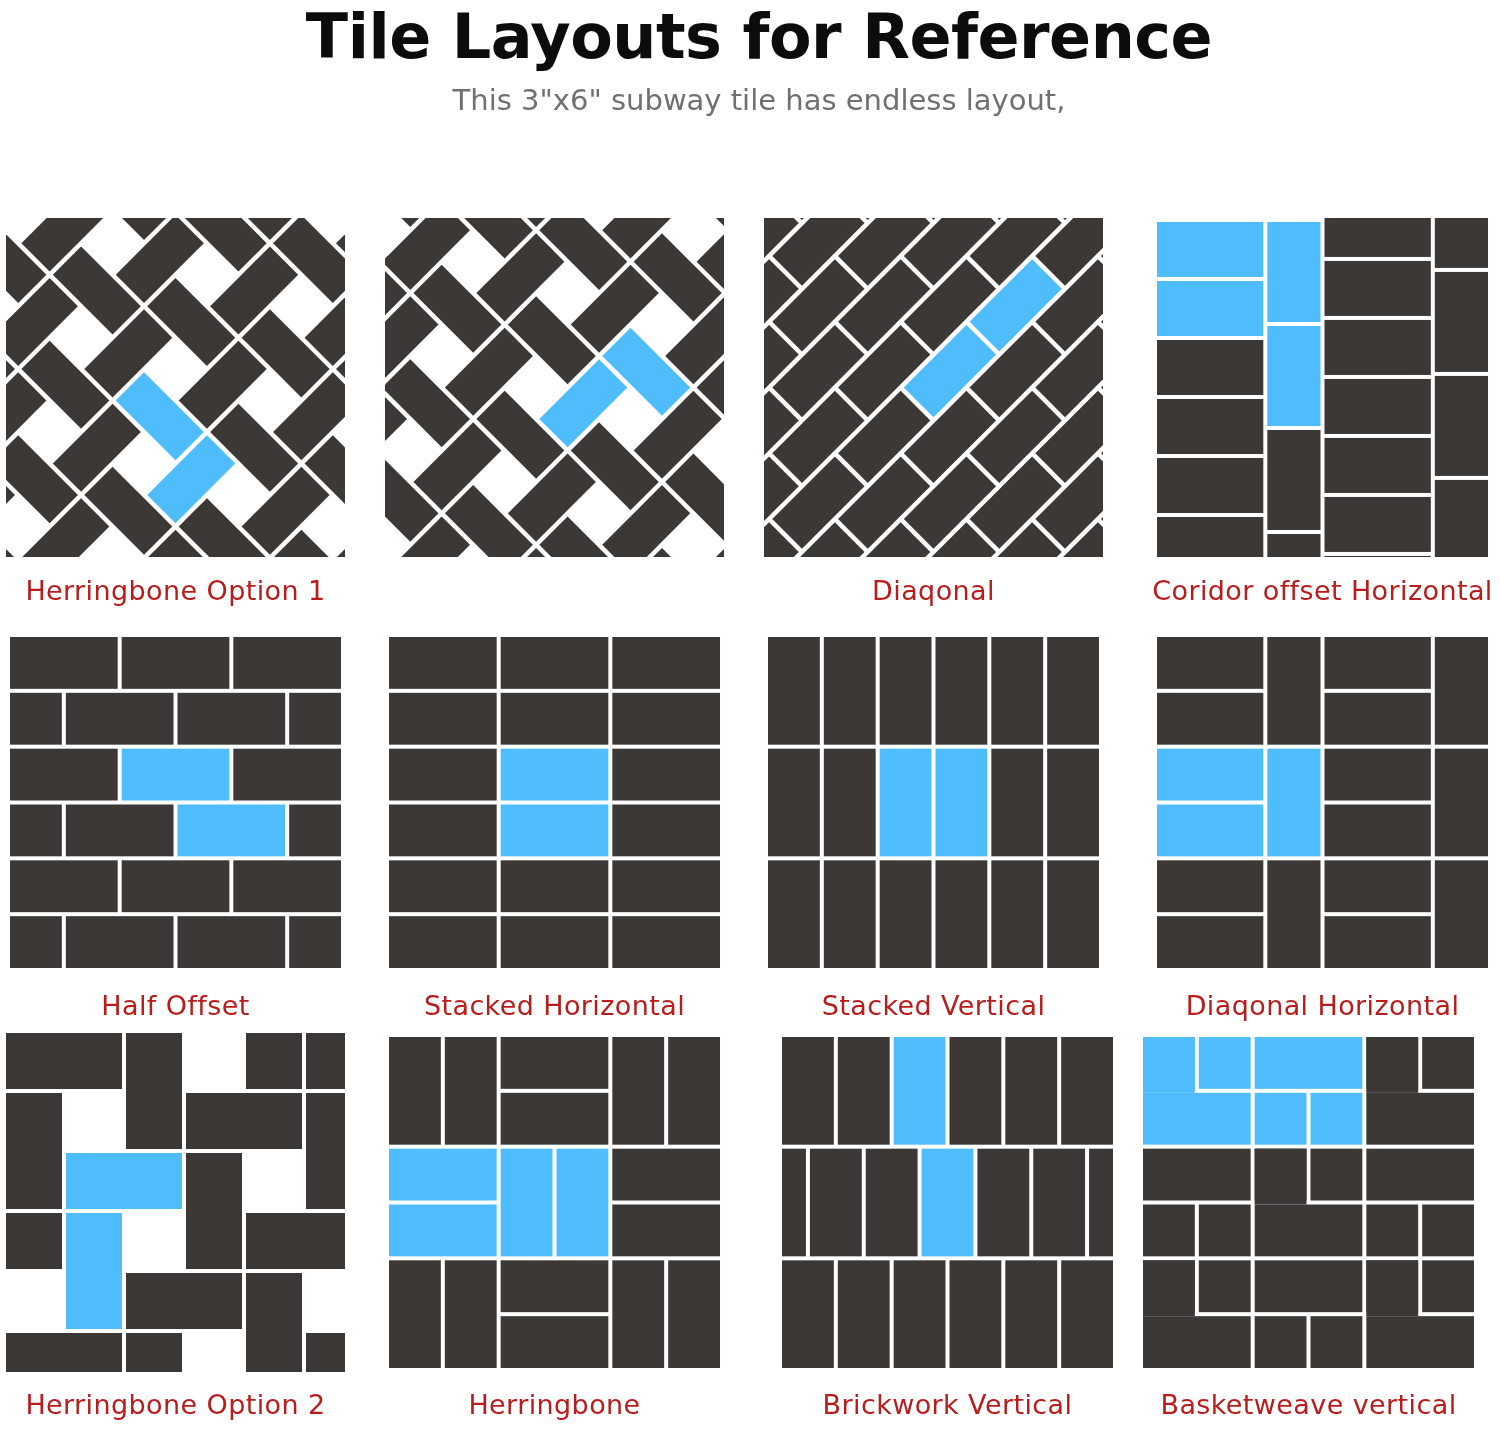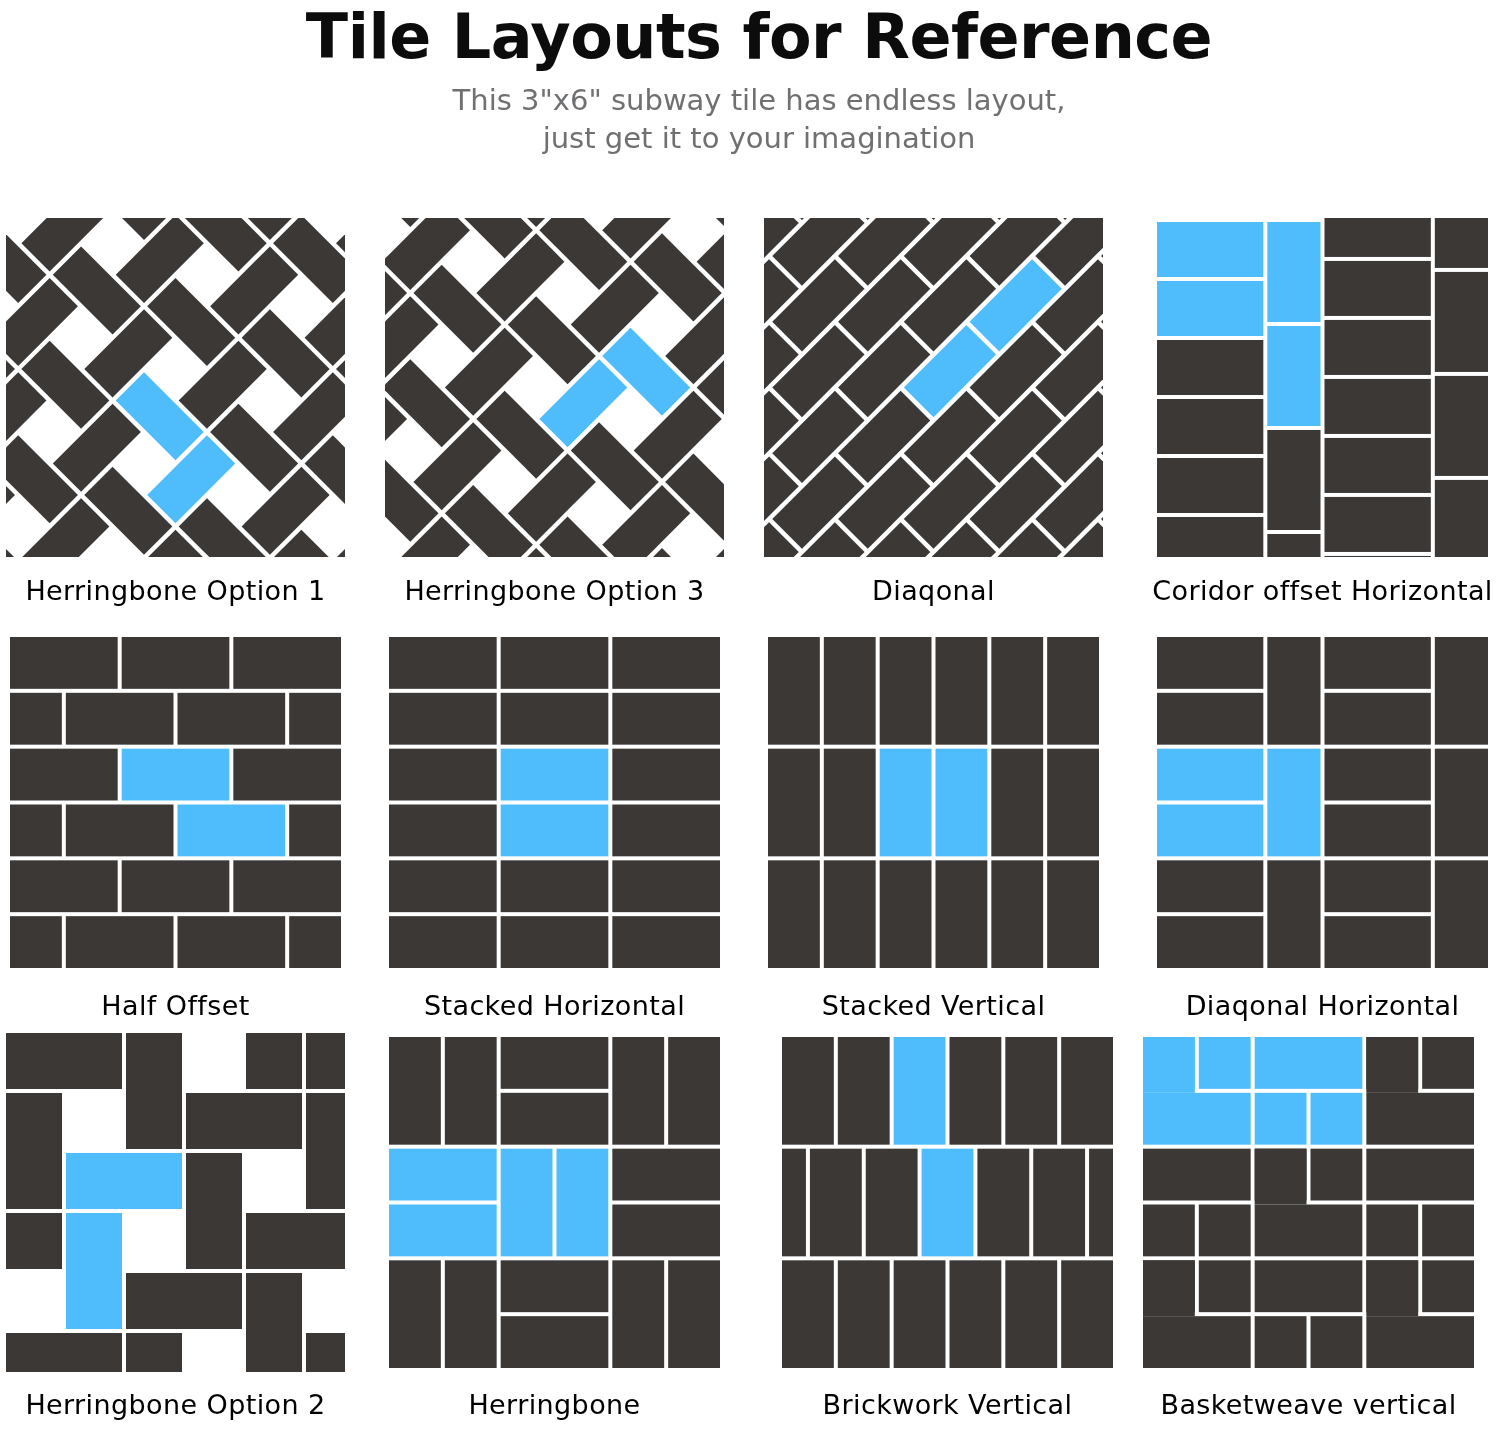--- a/index.html
+++ b/index.html
@@ -63,21 +63,21 @@
   }
   .swatch {
     width: 339px;
     height: 339px;
     display: block;
   }
   .swatch svg { display: block; width: 339px; height: 339px; }
 
   .card-label {
     font-size: 27px;
-    color: #000000;
+    color: #b91c1c;
     text-align: center;
     letter-spacing: 0.4px;
     white-space: nowrap;
     font-weight: 400;
   }
   
   .row1 .card-label { margin-top: 18px; }
   .row2 .card-label { margin-top: 18px; }
   .row3 .card-label { margin-top: 17px; }
 
@@ -89,21 +89,20 @@
 </style>
 </head>
 <body>
 
 <div class="page">
 
   <div class="header">
     <h1 class="main-title">Tile Layouts for Reference</h1>
     <p class="subtitle">
       <span class="sub-line">This 3"x6" subway tile has endless layout,</span>
-      <span class="sub-line">just get it to your imagination</span>
     </p>
   </div>
 
   <div class="grid">
 
     <div class="card row1 col1">
       <div class="swatch">
           <svg viewBox="0 0 339 339" width="339" height="339" xmlns="http://www.w3.org/2000/svg">
             <defs>
               <clipPath id="clipD0">
@@ -803,21 +802,20 @@
                 <rect x="581.50" y="-41.50" width="84.50" height="40.00" fill="#3b3836"></rect>
                 <rect x="670.50" y="-41.50" width="40.00" height="84.50" fill="#3b3836"></rect>
                 <rect x="626.00" y="47.50" width="84.50" height="40.00" fill="#3b3836"></rect>
                 <rect x="715.00" y="47.50" width="40.00" height="84.50" fill="#3b3836"></rect>
                 <rect x="670.50" y="136.50" width="84.50" height="40.00" fill="#3b3836"></rect>
                 <rect x="759.50" y="136.50" width="40.00" height="84.50" fill="#3b3836"></rect>
               </g>
             </g>
           </svg>
         </div>
-      <div class="card-label">Herringbone Option 3</div>
     </div>
     <div class="card row1 col3">
       <div class="swatch">
           <svg viewBox="0 0 339 339" width="339" height="339" xmlns="http://www.w3.org/2000/svg">
             <defs>
               <clipPath id="clipRD2">
                 <rect width="339" height="339"></rect>
               </clipPath>
             </defs>
             <rect width="339" height="339" fill="#ffffff"></rect>

